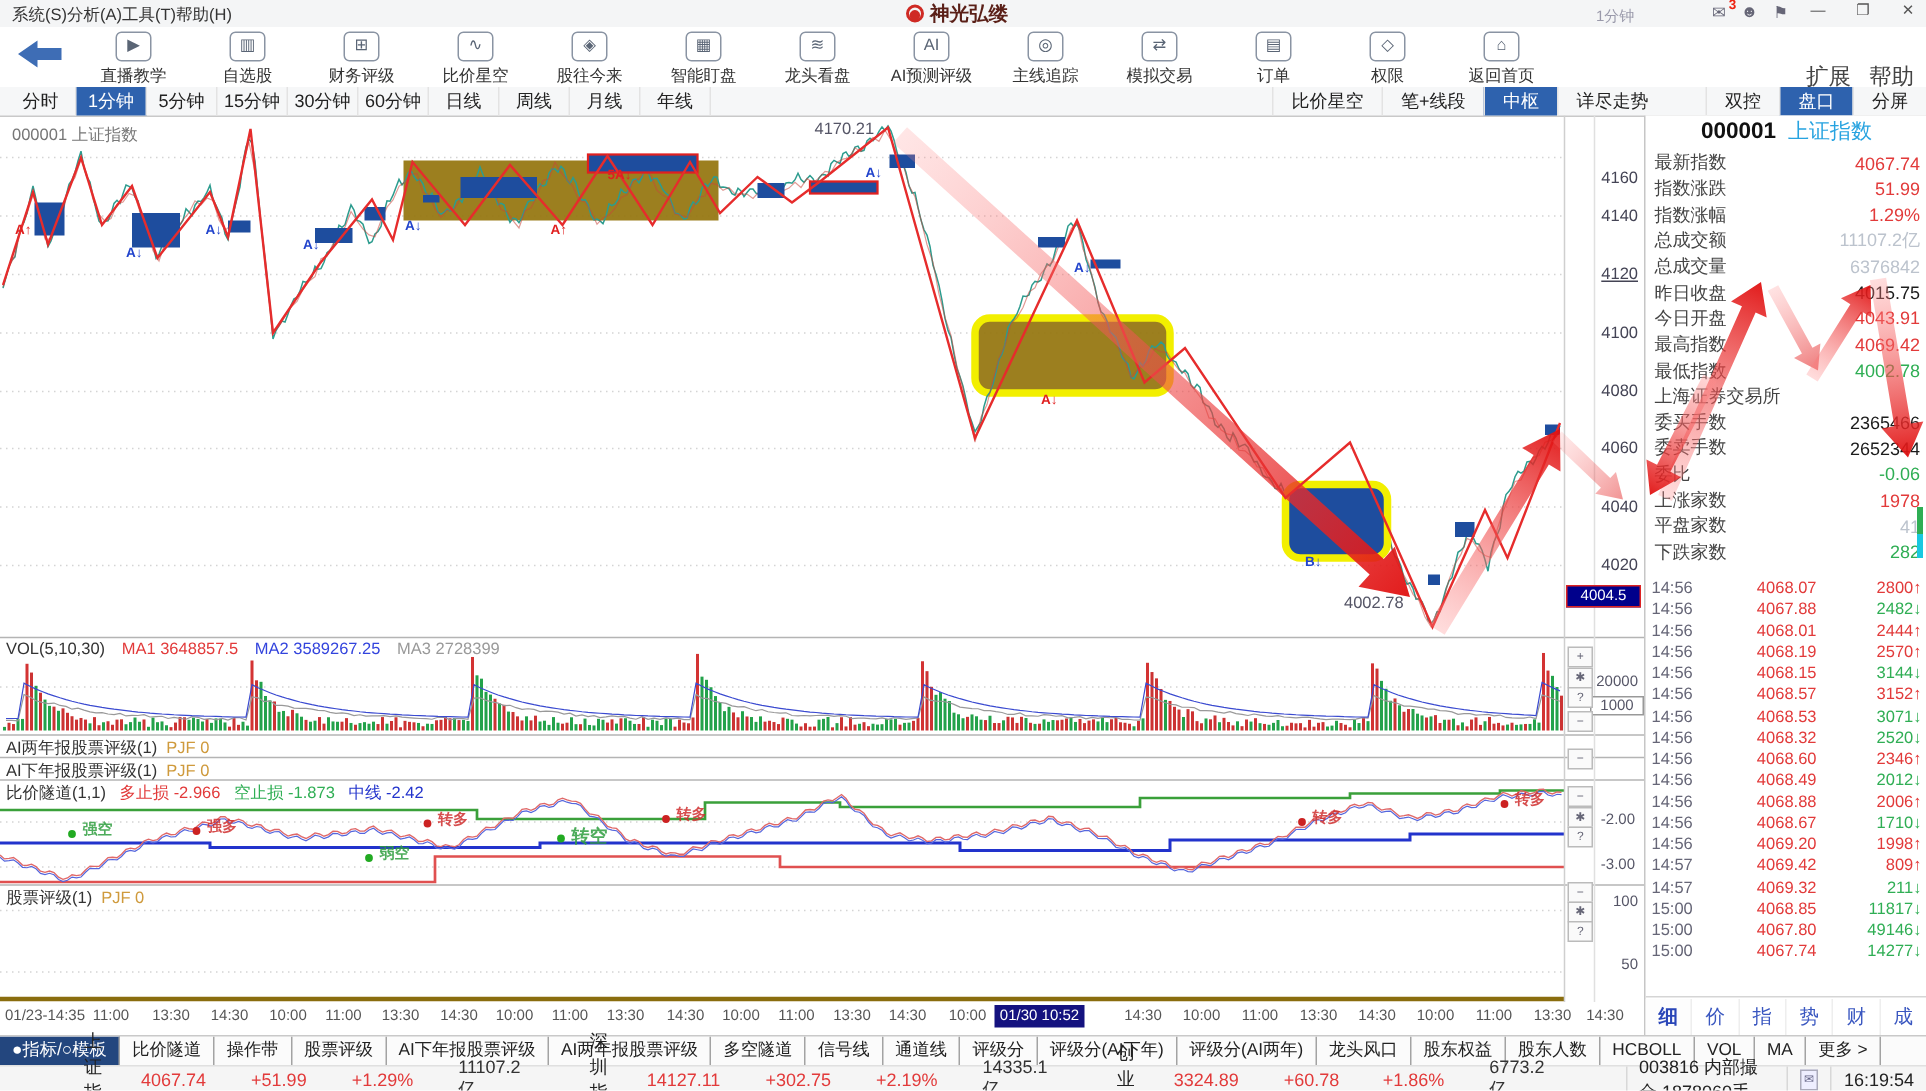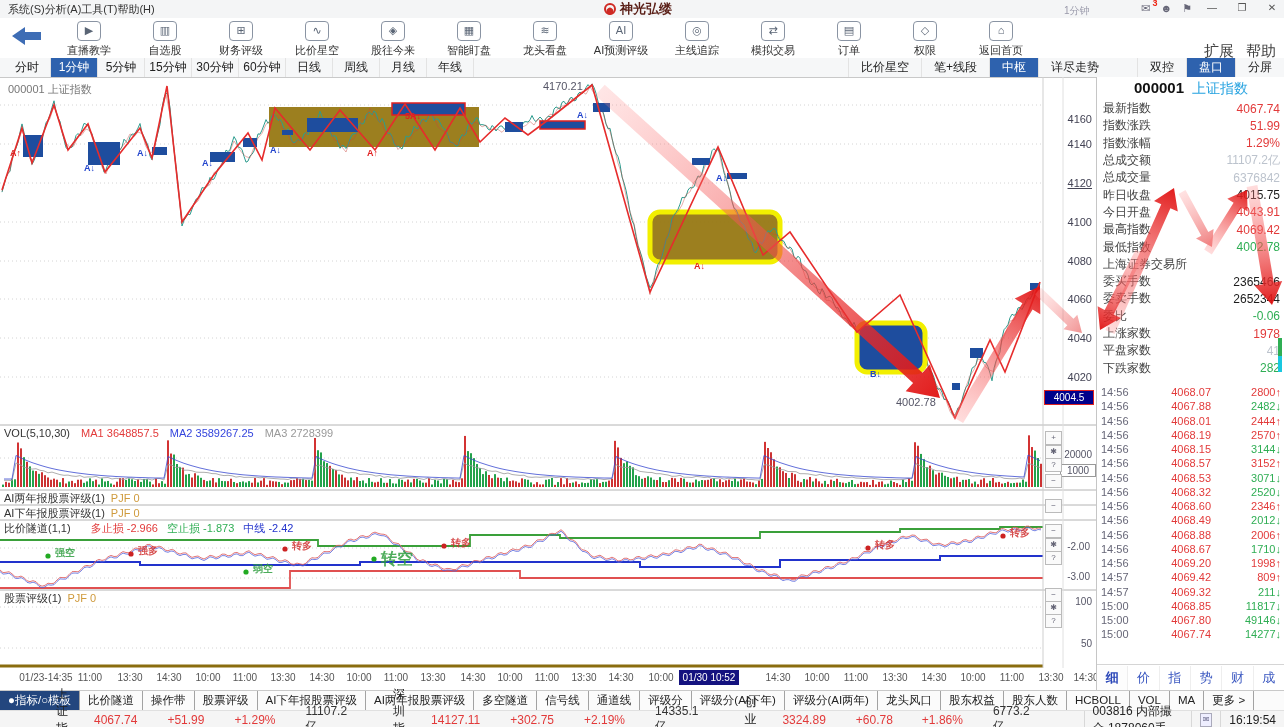--- a/index.html
+++ b/index.html
@@ -42,21 +42,21 @@
   .scale-lbl{position:absolute;left:1060px;width:32px;text-align:right;font-size:10px;color:#556}
   .scale-box{border:1px solid #999;background:#fff;padding:0 1px}
   #price-tag{left:1044px;top:390px;width:48px;height:13px;background:#00008b;border:1px solid #d22;color:#fff;
              font-size:10px;text-align:center;line-height:13px}
   .panel-title{position:absolute;font-size:11px;white-space:nowrap}
   .panel-title .t{color:#333}
   .pjf{color:#cf9a3c;margin-left:6px}
   .ctrl-btn{position:absolute;left:1045px;width:15px;height:12px;border:1px solid #bbb;background:#fafafa;color:#667;
             font-size:8px;text-align:center;line-height:11px;cursor:pointer}
   
-  #xaxis{left:16px;top:668px;width:1096px;height:22px;background:#fff;border-bottom:1px solid #15803d;overflow:hidden}
+  #xaxis{left:0;top:668px;width:1096px;height:22px;background:#fff;border-bottom:1px solid #15803d;overflow:hidden}
   .xlabel{position:absolute;top:4px;font-size:10px;color:#555;text-align:center;white-space:nowrap}
   #x-highlight{position:absolute;top:2px;height:15px;background:#14127f;color:#fff;font-size:10px;line-height:15px;text-align:center;width:60px}
   #interval-lbl{position:absolute;left:1064px;top:4px;font-size:10px;color:#99a}
   
   #quote-panel{left:1096px;top:77px;width:188px;height:613px;background:#fff;border-left:1px solid #c6c6c6;overflow:hidden}
   #quote-head{position:absolute;left:0;top:2px;width:100%;text-align:center}
   #quote-head .code{font-size:15px;font-weight:bold;color:#111;margin-right:8px}
   #quote-head .name{font-size:14px;color:#27a3e0}
   #quote-rows{position:absolute;left:6px;top:23px;right:5px}
   .qrow{height:17.3px;display:flex;justify-content:space-between;align-items:center}
@@ -656,33 +656,33 @@
     <span style="color:#999;margin-left:8px">MA3 2728399</span>
   </div>
   <div class="panel-title" style="left:4px;top:491px">
     <span class="t">AI两年报股票评级(1)</span><span class="pjf">PJF 0</span>
   </div>
   <div class="panel-title" style="left:4px;top:506px">
     <span class="t">AI下年报股票评级(1)</span><span class="pjf">PJF 0</span>
   </div>
   <div class="panel-title" style="left:4px;top:521px">
     <span class="t">比价隧道(1,1)</span>
-    <span style="color:#e23a3a;margin-left:17px"><span>多止损</span> <span>-2.966</span></span>
+    <span style="color:#e23a3a;margin-left:6px"><span>多止损</span> <span>-2.966</span></span>
     <span style="color:#2fae54;margin-left:6px"><span>空止损</span> <span>-1.873</span></span>
     <span style="color:#2233cc;margin-left:6px"><span>中线</span> <span>-2.42</span></span>
   </div>
   <div class="panel-title" style="left:4px;top:591px">
     <span class="t">股票评级(1)</span><span class="pjf">PJF 0</span>
   </div>
   <div id="tunnel-signals">
       <div class="mark" style="left: 55px; top: 546px; font-size: 10px; color: rgb(47, 158, 63); opacity: 0.85;">强空</div>
       <div class="mark" style="left: 138px; top: 544px; font-size: 10px; color: rgb(208, 48, 48); opacity: 0.85;">强多</div>
       <div class="mark" style="left: 253px; top: 562px; font-size: 10px; color: rgb(47, 158, 63); opacity: 0.85;">弱空</div>
       <div class="mark" style="left: 292px; top: 539px; font-size: 10px; color: rgb(208, 48, 48); opacity: 0.85;">转多</div>
-      <div class="mark" style="left: 381px; top: 549px; font-size: 16px; color: rgb(47, 158, 63); opacity: 0.85; text-align: right;">转空</div>
+      <div class="mark" style="left: 381px; top: 549px; font-size: 12px; color: rgb(47, 158, 63); opacity: 0.85; text-align: right;">转空</div>
       <div class="mark" style="left: 451px; top: 536px; font-size: 10px; color: rgb(208, 48, 48); opacity: 0.85;">转多</div>
       <div class="mark" style="left: 875px; top: 538px; font-size: 10px; color: rgb(208, 48, 48); opacity: 0.85;">转多</div>
       <div class="mark" style="left: 1010px; top: 526px; font-size: 10px; color: rgb(208, 48, 48); opacity: 0.85;">转多</div>
     </div>
   <div id="scale-labels">
       <div class="scale-lbl" style="left: 1060px; top: 449px;">20000</div>
       <div class="scale-lbl scale-box" style="left: 1060px; top: 464px; text-align: center;">1000</div>
       <div class="scale-lbl" style="left: 1058px; top: 541px;">-2.00</div>
       <div class="scale-lbl" style="left: 1058px; top: 571px;">-3.00</div>
       <div class="scale-lbl" style="left: 1060px; top: 596px;">100</div>

